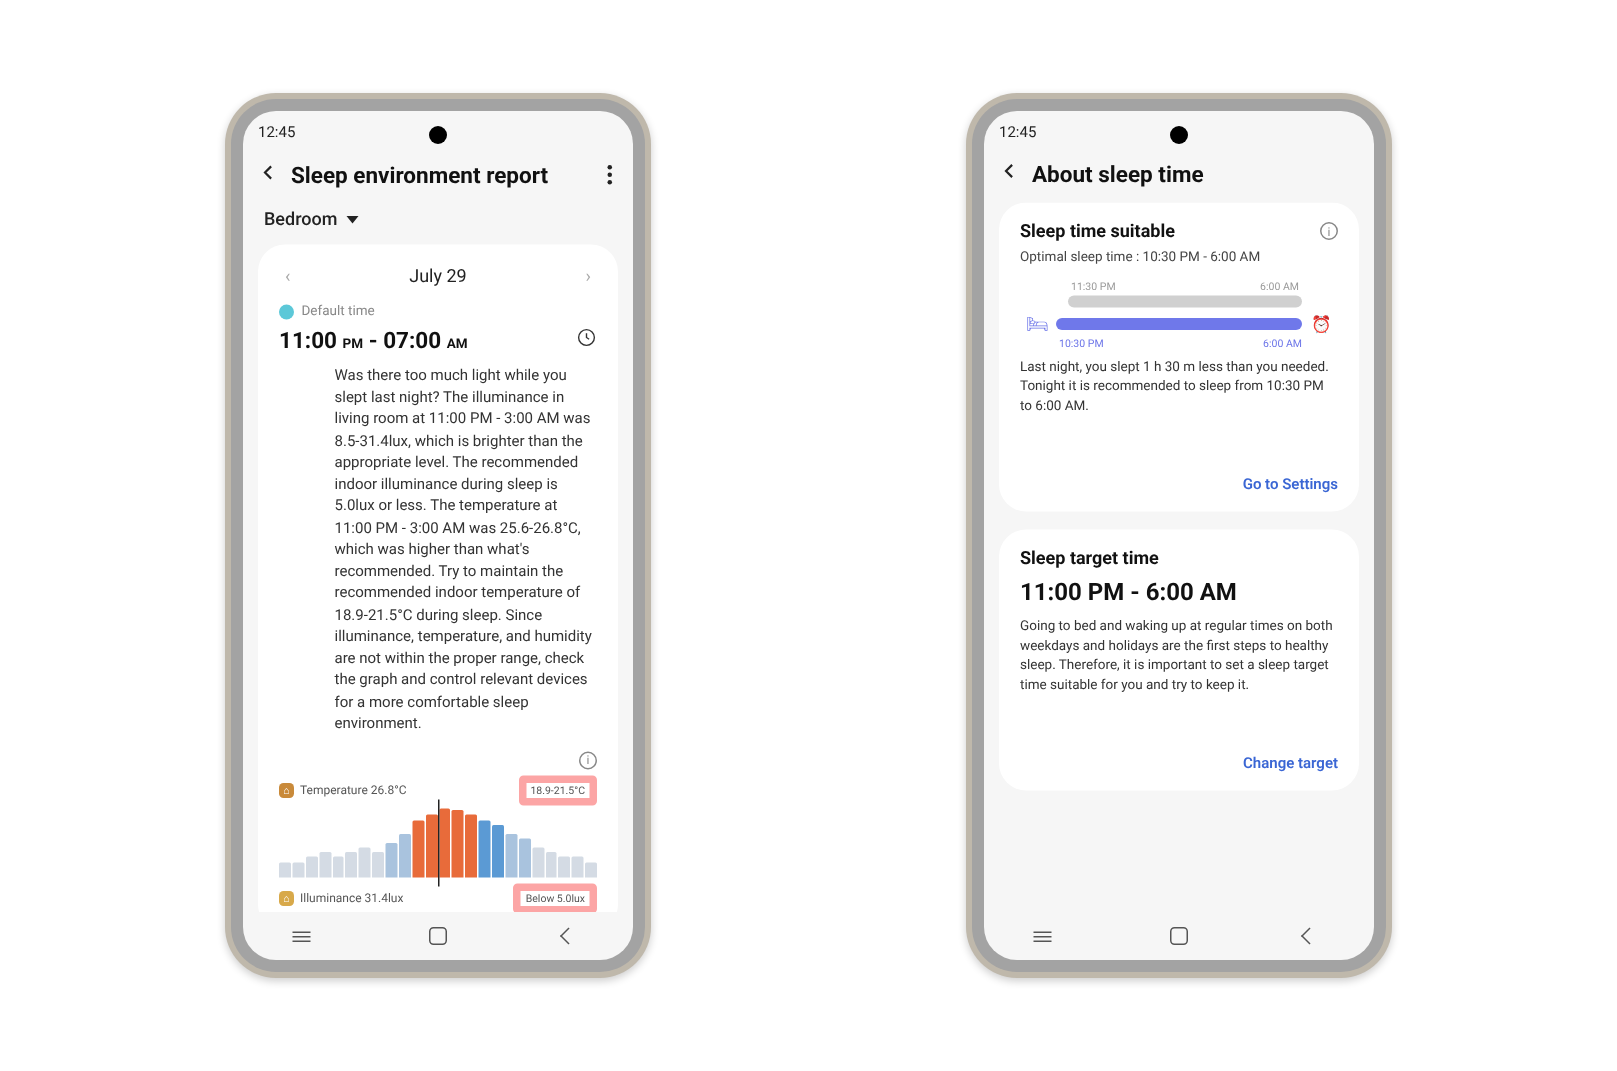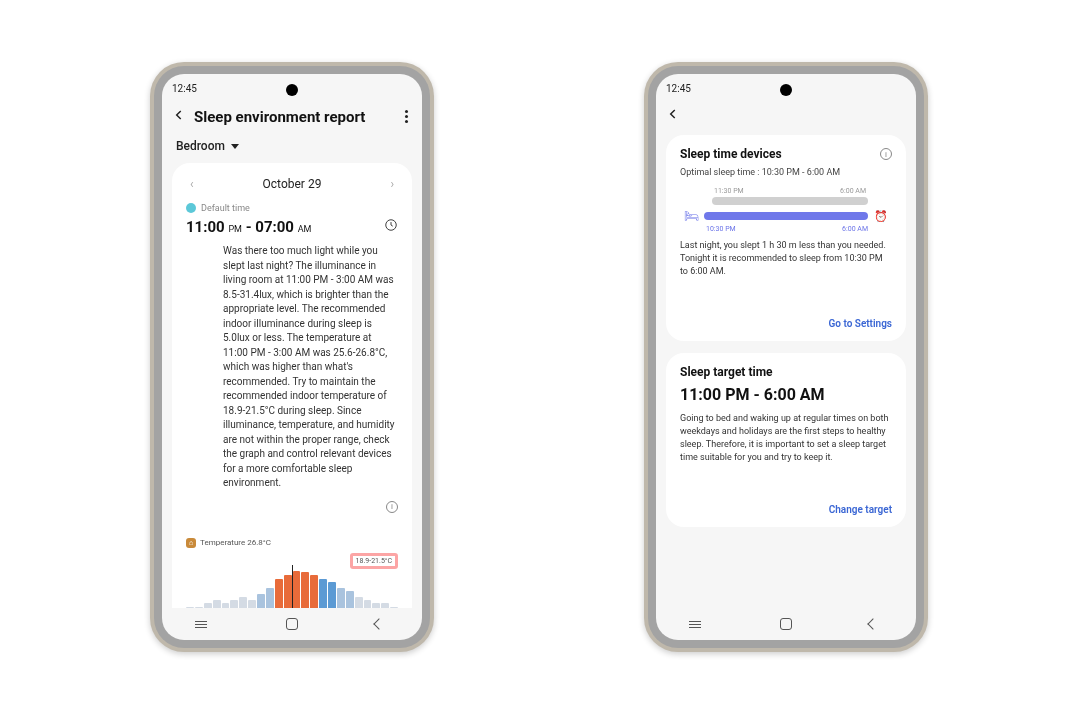--- a/index.html
+++ b/index.html
@@ -104,21 +104,21 @@
   }
   .default-time .dot {
     width:10px; height:10px; border-radius:50%;
     background:#5cc8d8;
   }
   .time-row {
     display:flex; align-items:center; justify-content:space-between;
     margin-bottom:8px;
   }
   .time-big { font-size:15px; font-weight:700; color:#111; }
-  .time-big .ampm { font-size:9px; font-weight:400;margin-top:24px; }
+  .time-big .ampm { font-size:9px; font-weight:700;margin-top:24px; }
   .clock-icon svg { width:14px; height:14px; }
   .report-text {
     font-size:10px; line-height:1.45; color:#333;
     margin-bottom:10px;
     margin-left:37px;
   }
   .info-row {
     display:flex; justify-content:flex-end; margin-bottom:4px;
   }
   .info-circle {
@@ -138,23 +138,22 @@
   }
   .graph-label .sq {
     width:10px; height:10px; border-radius:3px;
     display:flex; align-items:center; justify-content:center;
     font-size:7px; color:#fff;
   }
   .sq.temp { background:#c98a3a; }
   .sq.ill { background:#d8a94a; }
   .badge {
     font-size:7px; color:#555;
-    border:3px solid #fca5a5; border-radius:3px;
+    border:5px solid #fca5a5; border-radius:3px;
     padding:1px 3px;
-    margin-top:36px;
   }
   .bars {
     display:flex; align-items:flex-end; gap:1px;
     height:46px; position:relative;
     margin:2px 0 2px 0;
   }
   .bars::before {
     content:""; position:absolute; top:-6px; bottom:-6px;
     left:50%; width:1px; background:#222;
   }
@@ -263,21 +262,21 @@
 
         <div class="content">
           <div class="room-select">
             <span>Bedroom</span>
             <span class="caret"></span>
           </div>
 
           <div class="card">
             <div class="date-row">
               <span class="chev">‹</span>
-              <span class="date">October 29</span>
+              <span class="date">July 29</span>
               <span class="chev">›</span>
             </div>
 
             <div class="default-time">
               <span class="dot"></span>
               <span>Default time</span>
             </div>
 
             <div class="time-row">
               <div class="time-big">
@@ -373,26 +372,27 @@
         <div class="statusbar">
           <span>12:45</span>
         </div>
 
         <div class="header">
           <div class="back-chevron">
             <svg viewBox="0 0 24 24" fill="none" stroke="#222" stroke-width="2.5">
                 <polyline points="15 5 8 12 15 19"></polyline>
               </svg>
           </div>
+          <div class="title">About sleep time</div>
         </div>
 
         <div class="content">
           <div class="card2">
             <div class="guide-head">
-              <div class="section-title">Sleep time devices</div>
+              <div class="section-title">Sleep time suitable</div>
               <div class="info-circle">i</div>
             </div>
             <div class="optimal">Optimal sleep time : 10:30 PM - 6:00 AM</div>
 
             <div class="timeline">
               <div class="tl-labels">
                 <span>11:30 PM</span>
                 <span>6:00 AM</span>
               </div>
               <div class="tl-bar-grey"></div>

